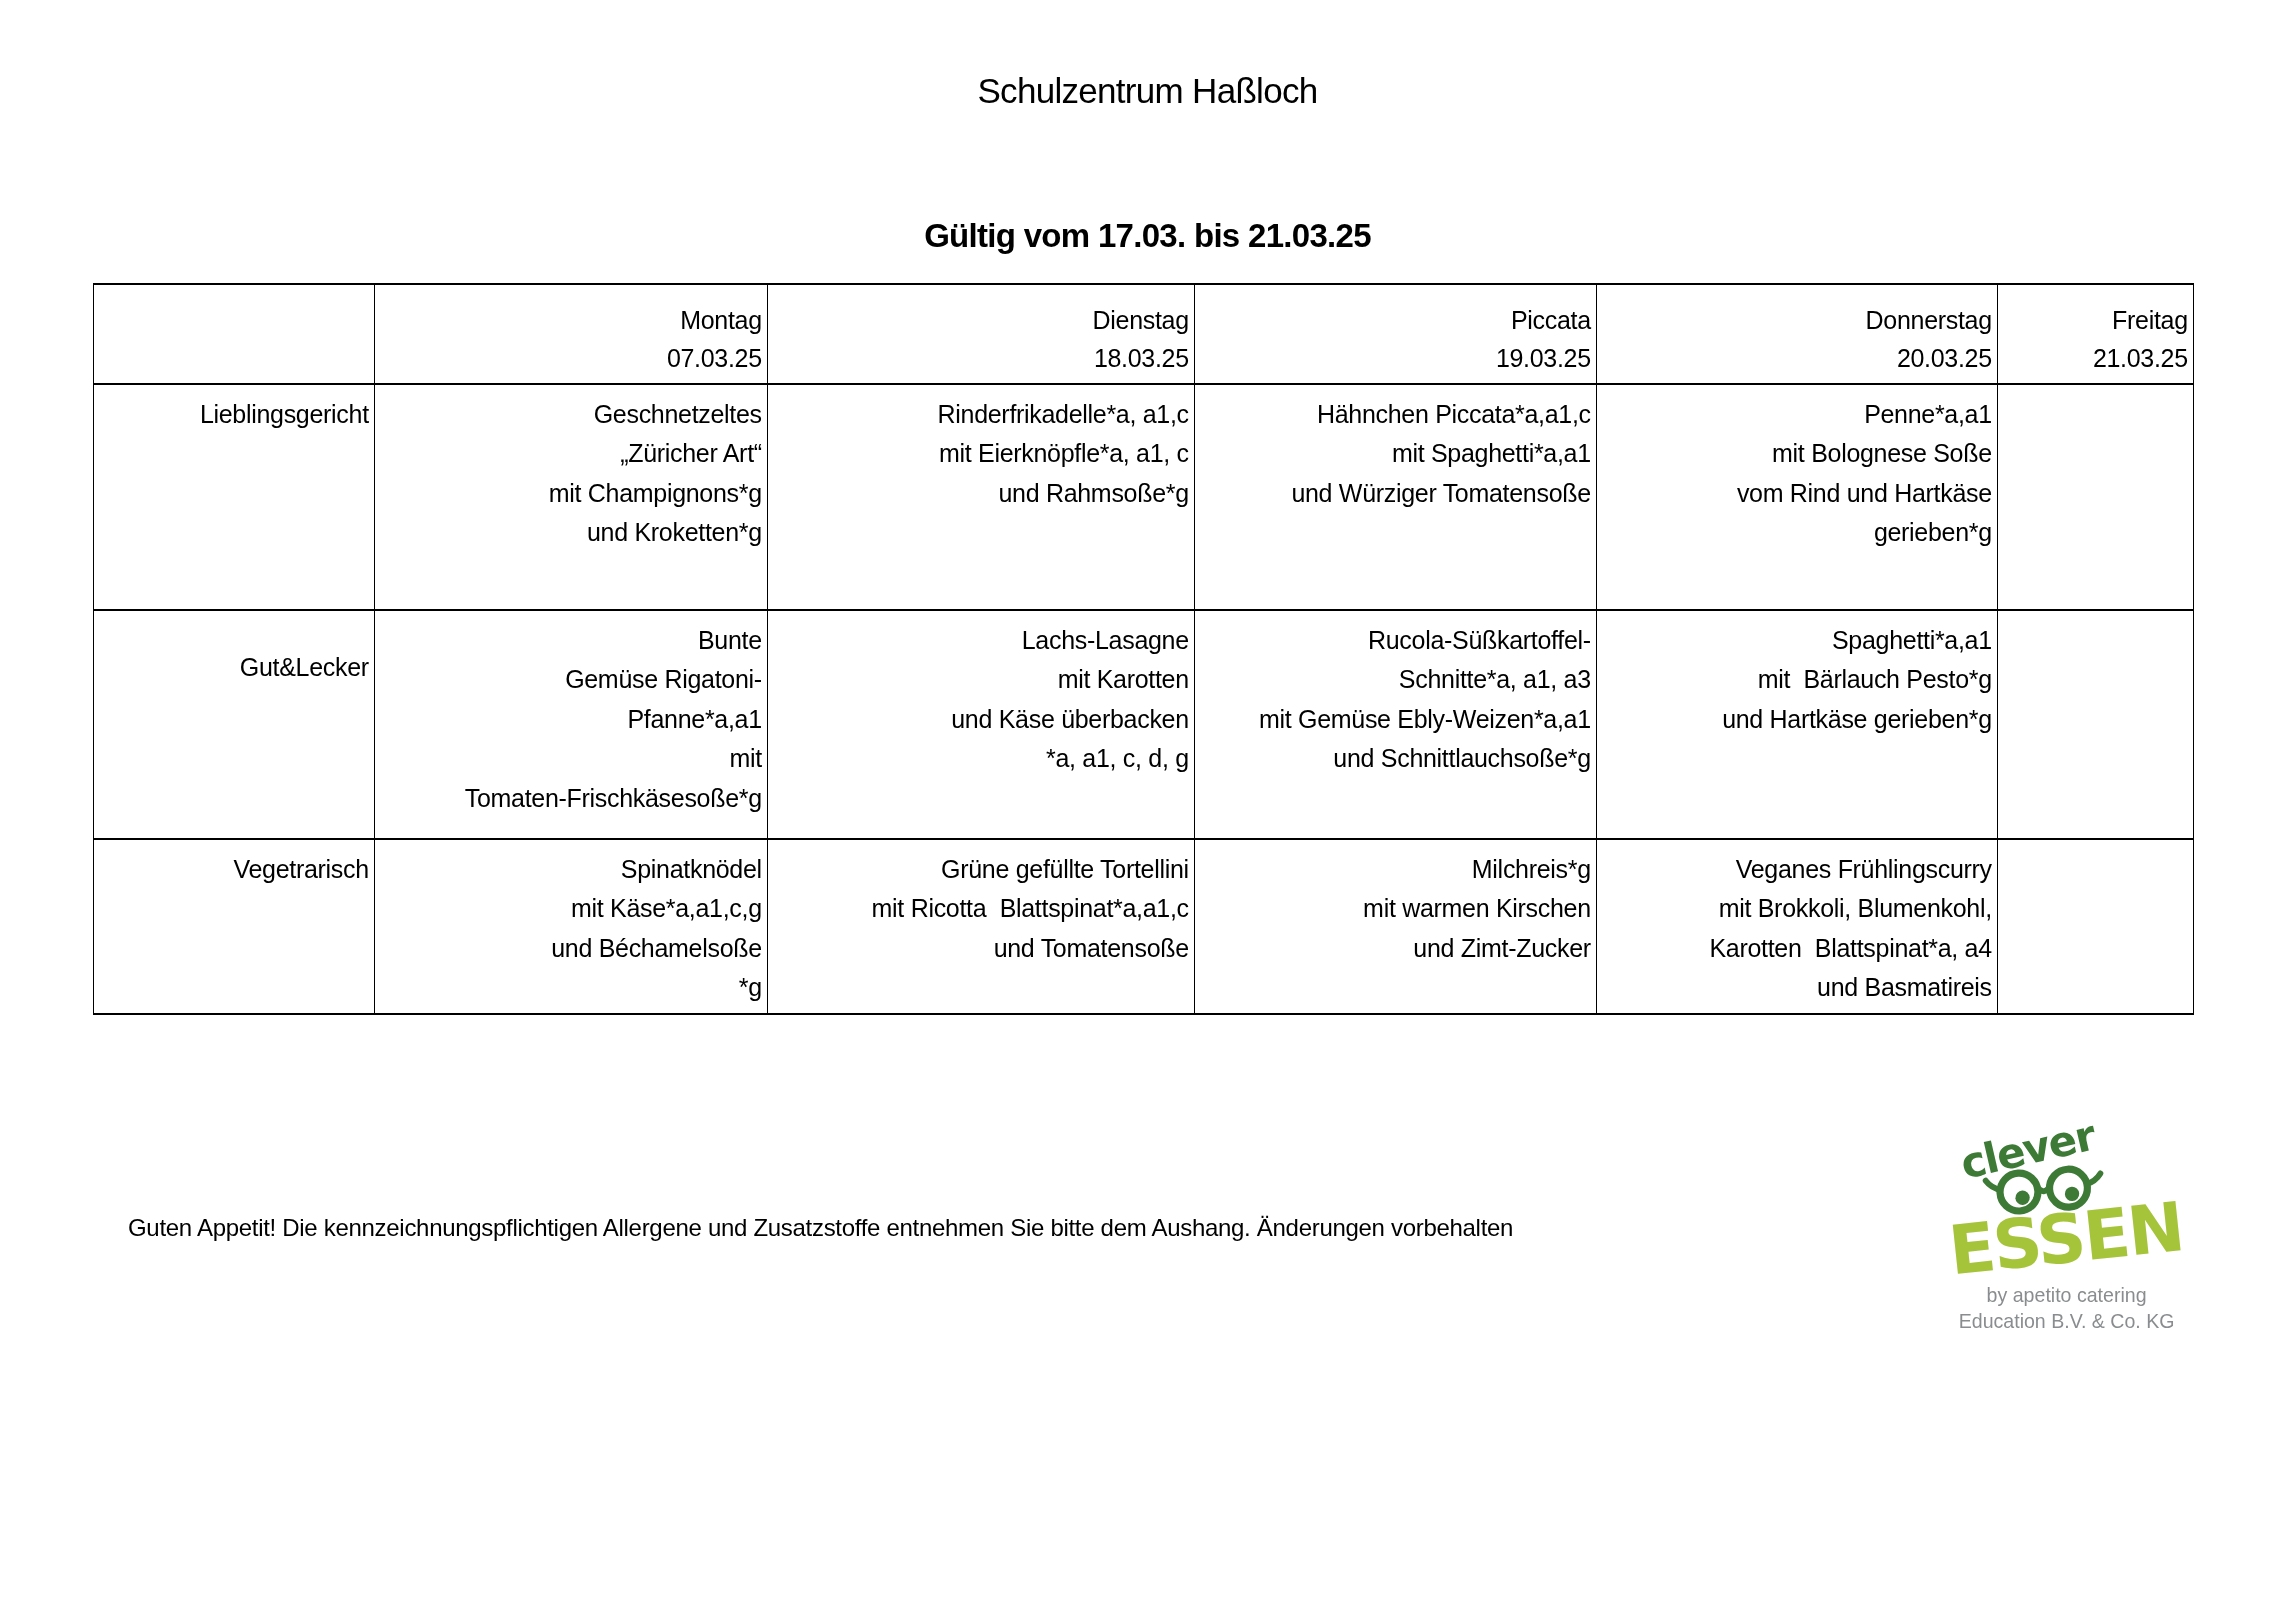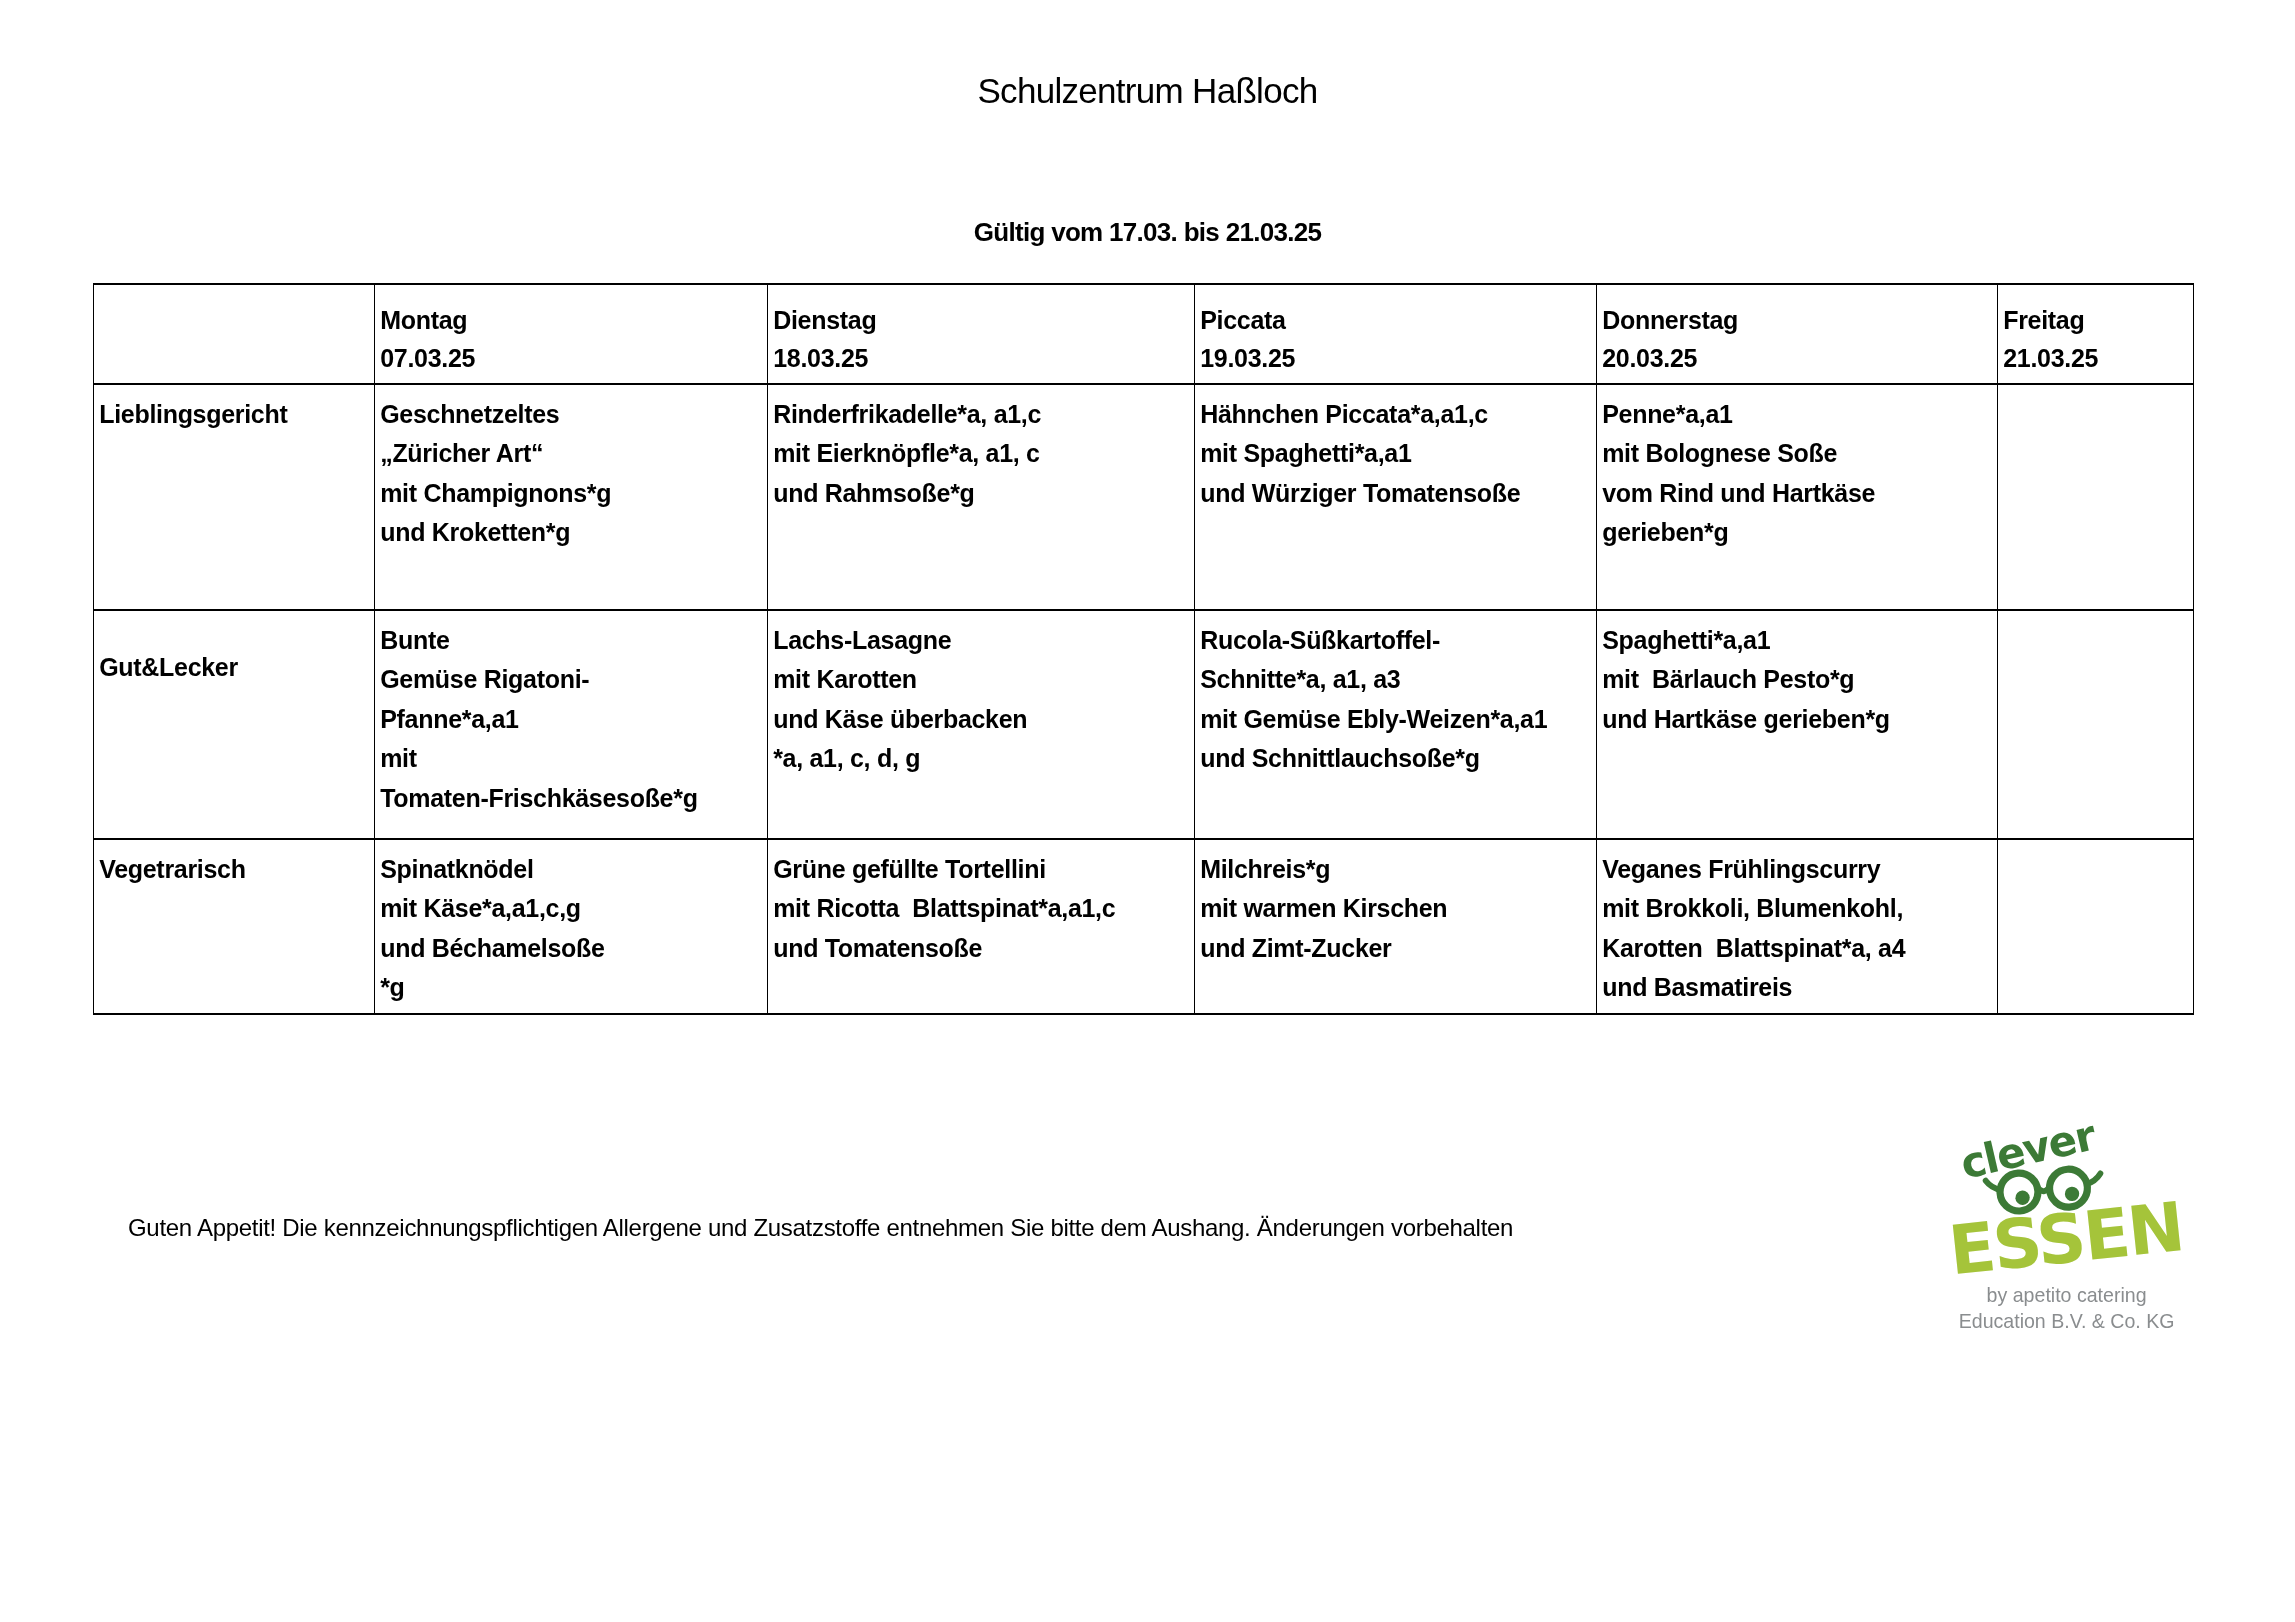--- a/index.html
+++ b/index.html
@@ -10,33 +10,33 @@
     font-family:"Liberation Sans", sans-serif;
     color:#000;
   }
   .page-title {
     position:absolute; top:71px; left:0; width:100%;
     text-align:center; font-size:35px; font-weight:normal;
     letter-spacing:-0.7px;
   }
   .validity {
     position:absolute; top:217px; left:0; width:100%;
-    text-align:center; font-size:26px; font-weight:bold;
+    text-align:center; font-size:33px; font-weight:bold;
     letter-spacing:-0.7px;
   }
   table.menu {
     position:absolute; left:93px; top:283px;
     width:2100px; border-collapse:collapse; table-layout:fixed;
     background:#fff;
   }
   table.menu td, table.menu th {
     border-left:1.3px solid #000; border-right:1.3px solid #000;
     border-top:2.6px solid #000; border-bottom:2.6px solid #000;
-    vertical-align:top; text-align:left;
-    font-weight:bold; font-size:25px; line-height:1.58;
+    vertical-align:top; text-align:right;
+    font-weight:normal; font-size:25px; line-height:1.58;
     white-space:pre-wrap; overflow:hidden;
     padding:9.2px 5.2px 5.2px 5.2px;
     letter-spacing:-0.3px;
     border-radius:14px;
   }
   tr.hdr    { height:99px; }
   tr.row-0  { height:226px; }
   tr.row-1  { height:229px; }
   tr.row-2  { height:171px; }
   tr.row-3  { height:105px; }

